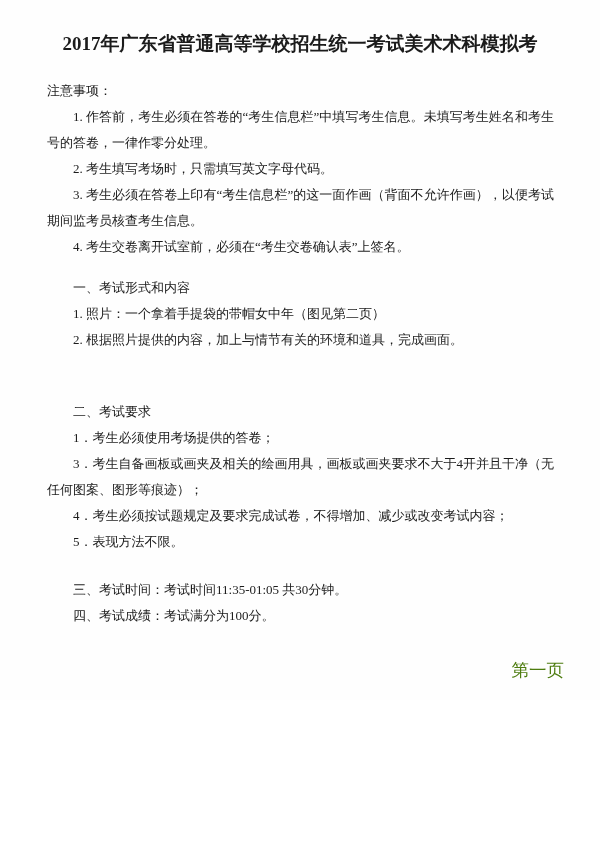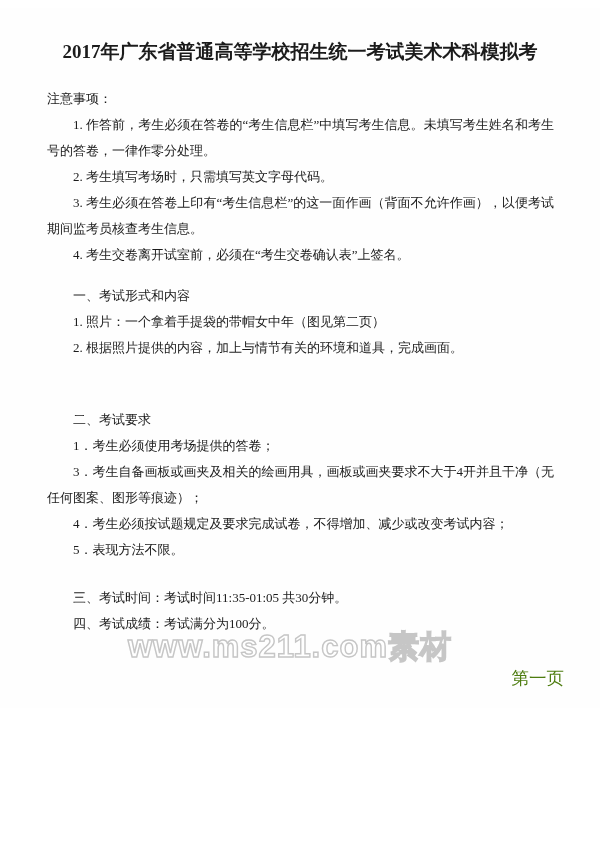--- a/index.html
+++ b/index.html
@@ -1,21 +1,21 @@
 <!DOCTYPE html>
 <html><head>
 <meta charset="utf-8">
 <style>
   * { margin: 0; padding: 0; box-sizing: border-box; }
   html, body { background: #ffffff; }
   .page {
     position: relative;
     width: 600px;
     height: 700px;
-    margin: 8px auto;
+    margin: 0 auto;
     background: #fefefe;
     overflow: hidden;
     font-family: "Liberation Serif", "DejaVu Serif", serif;
     color: #1b1b1b;
   }
   .title-line1 {
     padding-top: 31px;
     text-align: center;
     font-size: 19px;
     font-weight: bold;
@@ -85,16 +85,15 @@
     <p class="para">1．考生必须使用考场提供的答卷；</p>
     <p class="para">3．考生自备画板或画夹及相关的绘画用具，画板或画夹要求不大于4开并且干净（无任何图案、图形等痕迹）；</p>
     <p class="para">4．考生必须按试题规定及要求完成试卷，不得增加、减少或改变考试内容；</p>
     <p class="para">5．表现方法不限。</p>
 
     <p class="para gap-medium">三、考试时间：考试时间11:35-01:05 共30分钟。</p>
     <p class="para">四、考试成绩：考试满分为100分。</p>
 
   </div>
 
-  <div class="watermark">www.ms211.com素材</div>
   <div class="page-number">第一页</div>
 
 </div>
 
 </body></html>

